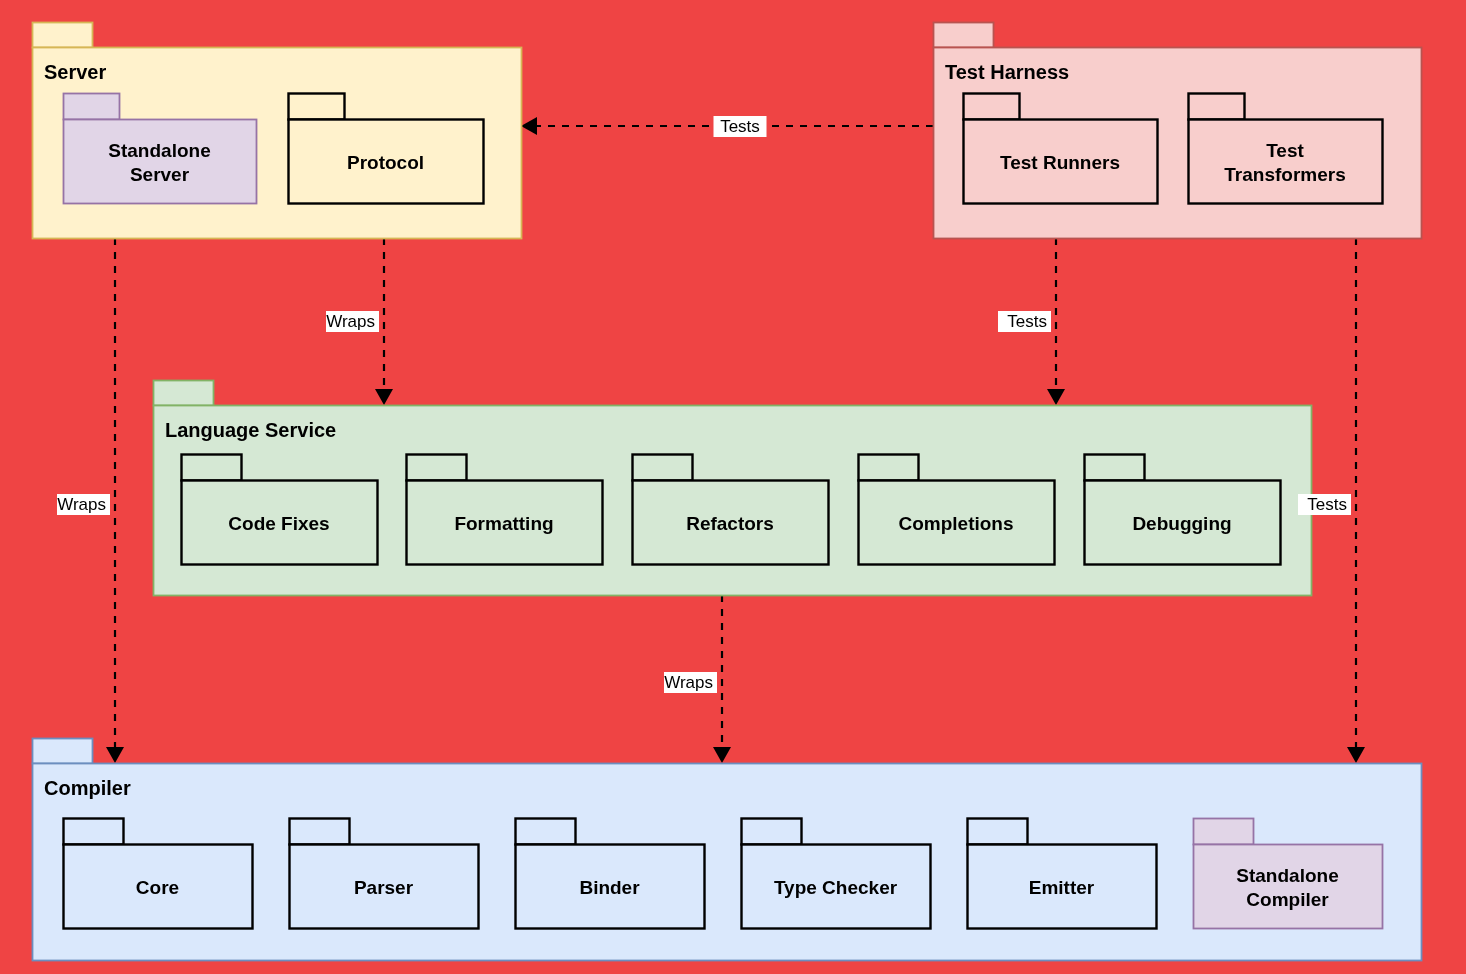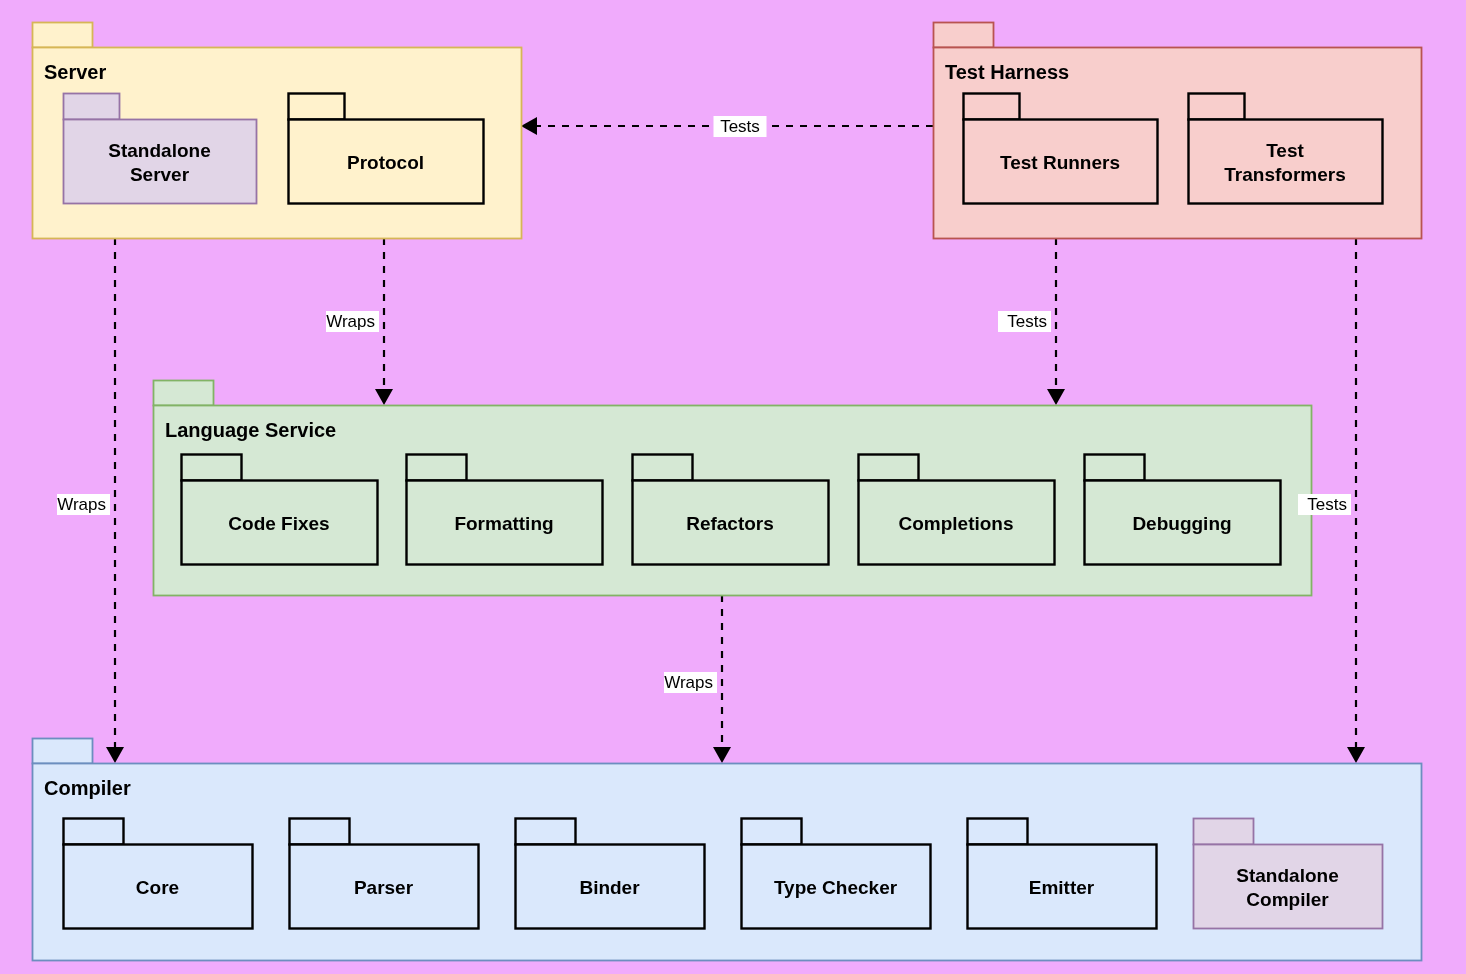--- a/index.html
+++ b/index.html
@@ -1,18 +1,18 @@
 <!DOCTYPE html>
 <html><head>
 <meta charset="utf-8">
 <style>
   html,body{margin:0;padding:0;background:#ffffff;}
   body{width:1466px;height:974px;overflow:hidden;
        font-family:"Liberation Sans",sans-serif;}
-  #stage{position:relative;width:1466px;height:974px;background:#f0abfc;}
+  #stage{position:relative;width:1466px;height:974px;background:#ef4444;}
   svg{display:block;}
   .pkg-title{font-family:"Liberation Sans",sans-serif;font-weight:bold;font-size:20px;fill:#000;}
   .sub-label{font-family:"Liberation Sans",sans-serif;font-weight:bold;font-size:19px;fill:#000;text-anchor:middle;}
   .edge-label{font-family:"Liberation Sans",sans-serif;font-weight:normal;font-size:17px;fill:#000;}
   .dashed{stroke:#000;stroke-width:2.2;fill:none;stroke-dasharray:7 7;}
   .arrowhead{fill:#000;stroke:none;}
   .lbl-bg{fill:#ffffff;stroke:none;}
 </style>
 </head>
 <body>

